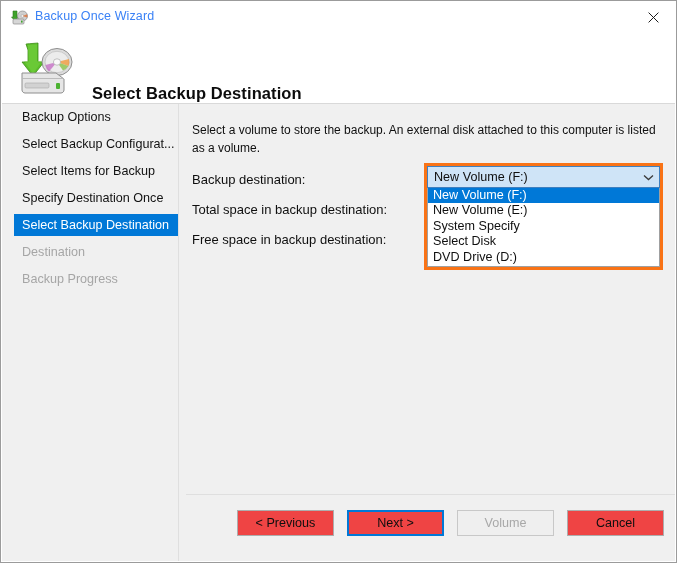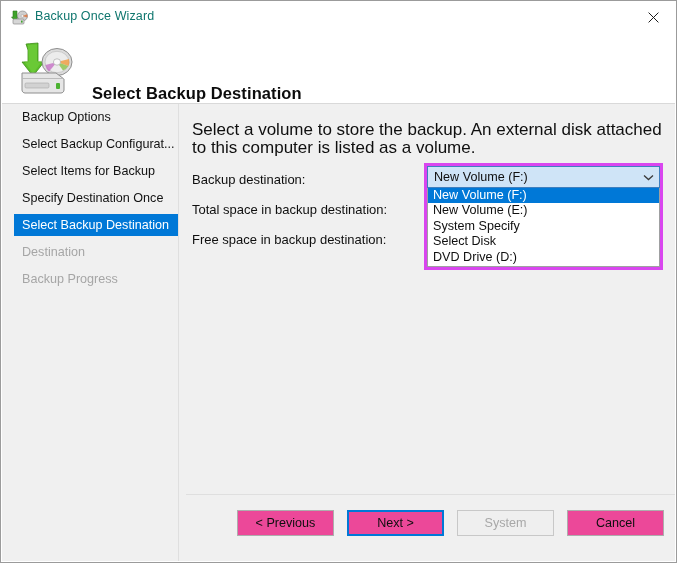--- a/index.html
+++ b/index.html
@@ -40,21 +40,21 @@
     left: 10px;
     top: 8px;
     width: 18px;
     height: 17px;
   }
   .titlebar-text {
     position: absolute;
     left: 34px;
     top: 8px;
     font-size: 12.5px;
-    color: #0f766e;
+    color: #3b82f6;
     letter-spacing: .1px;
     white-space: nowrap;
   }
   .close-btn {
     position: absolute;
     right: 0; top: 0;
     width: 46px;
     height: 32px;
     display: flex;
     align-items: center;
@@ -138,21 +138,21 @@
     top: 0;
     right: 0;
     bottom: 0;
     background: #f0f0f0;
   }
   .intro {
     position: absolute;
     left: 6px;
     top: 17px;
     width: 474px;
-    font-size: 17px;
+    font-size: 12px;
     line-height: 18px;
     color: #0f0f0f;
   }
   .field-label {
     position: absolute;
     left: 6px;
     font-size: 13px;
     color: #0f0f0f;
     white-space: nowrap;
   }
@@ -160,21 +160,21 @@
   .lbl-total { top: 98px; }
   .lbl-free  { top: 128px; }
 
   
   .combo-wrap {
     position: absolute;
     left: 238px;
     top: 59px;
     width: 239px;
     height: 107px;
-    border: 3px solid #d946ef;
+    border: 3px solid #f97316;
     box-sizing: border-box;
   }
   .combo {
     position: absolute;
     left: 0; top: 0;
     right: 0;
     height: 22px;
     background: #cfe4f7;
     border: 1px solid #3f7fbf;
     box-sizing: border-box;
@@ -235,21 +235,21 @@
   .btn-row {
     position: absolute;
     right: 11px;
     top: 15px;
     display: flex;
     gap: 13px;
   }
   .btn {
     width: 97px;
     height: 26px;
-    background: #ec4899;
+    background: #ef4444;
     border: 1px solid #adadad;
     box-sizing: border-box;
     font-family: "Liberation Sans", sans-serif;
     font-size: 12.6px;
     color: #0f0f0f;
     display: flex;
     align-items: center;
     justify-content: center;
     cursor: default;
     white-space: nowrap;
@@ -346,19 +346,19 @@
           <div class="option">Select Disk</div>
           <div class="option">DVD Drive (D:)</div>
         </div>
       </div>
     </div>
 
     <div class="footer">
       <div class="btn-row">
         <div class="btn">&lt; Previous</div>
         <div class="btn default">Next &gt;</div>
-        <div class="btn disabled">System</div>
+        <div class="btn disabled">Volume</div>
         <div class="btn">Cancel</div>
       </div>
     </div>
 
   </div>
 </div>
 
 </body></html>

